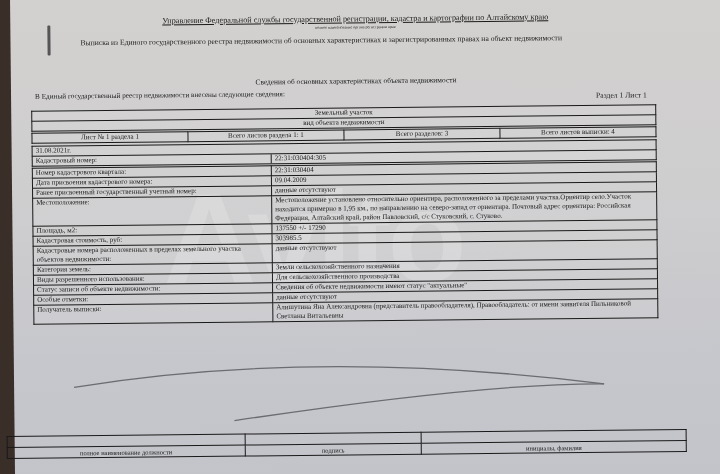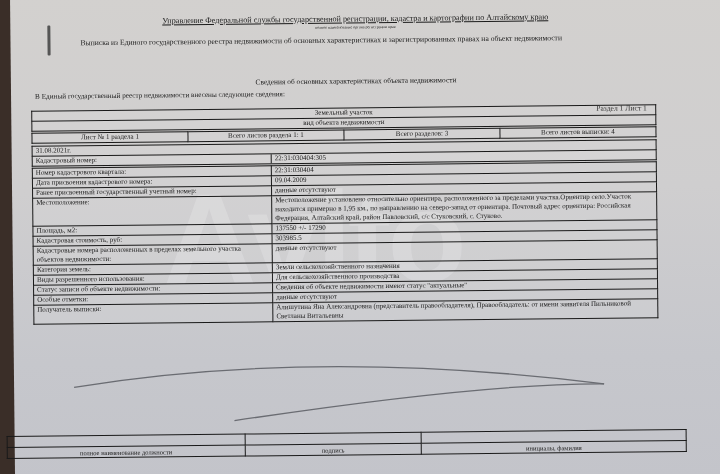--- a/index.html
+++ b/index.html
@@ -32,21 +32,21 @@
     position: absolute; left: 70px; top: 43px; font-size: 7.6px;
   }
   .sec-title {
     position: absolute; left: 0; width: 690px; top: 84px;
     text-align: center; font-size: 7.4px;
   }
   .intro {
     position: absolute; left: 24px; top: 97px; font-size: 7.2px;
   }
   .page-mark {
-    position: absolute; left: 585px; top: 114px; font-size: 7.6px;
+    position: absolute; left: 585px; top: 101px; font-size: 7.6px;
   }
   table { border-collapse: collapse; }
   .box {
     position: absolute; left: 20px; width: 625px;
     border: 1.4px solid #1a1a1a;
   }
   .box td {
     border: 1px solid #1a1a1a; padding: 0 3px;
     font-size: 7px; line-height: 9px; height: 9px;
     background: rgba(255,255,255,0.08);

